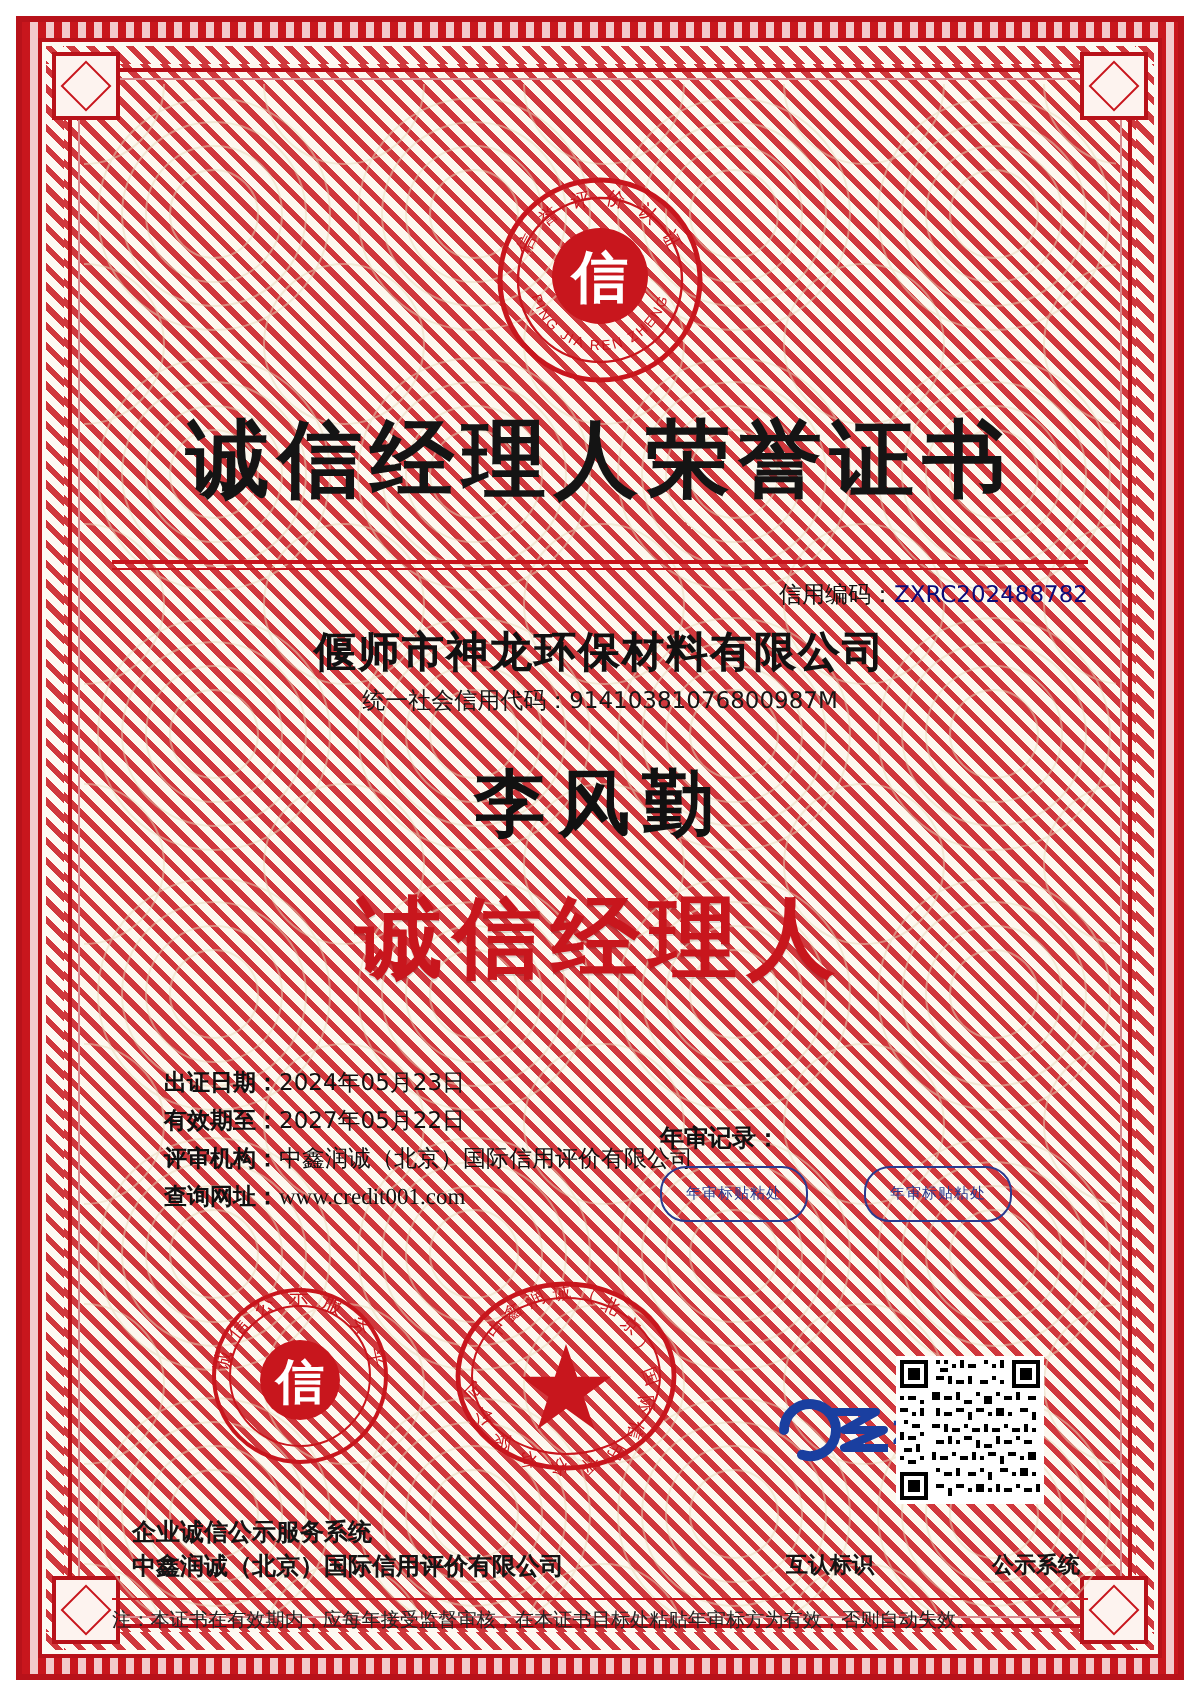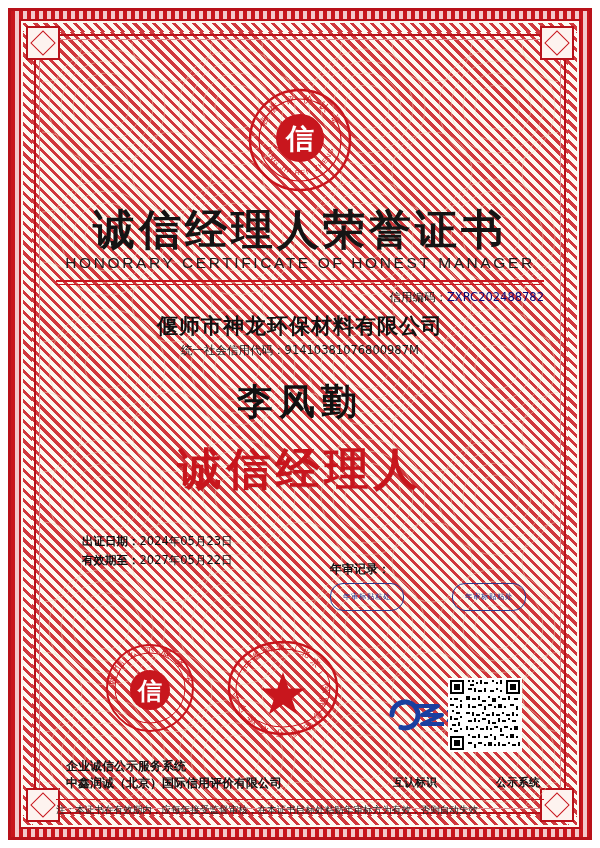--- a/index.html
+++ b/index.html
@@ -230,21 +230,21 @@
     font-size: 12px;
     font-weight: bold;
     color: #111;
     font-family: "DejaVu Sans", sans-serif;
   }
   .stickers {
     position: absolute;
     left: 288px;
     top: 541px;
     display: flex;
-    gap: 48px;
+    gap: 28px;
   }
   .sticker {
     width: 72px;
     height: 26px;
     border: 1px solid #2b3a8f;
     border-radius: 13px;
     color: #2b3a8f;
     font-size: 7.5px;
     letter-spacing: .5px;
     display: flex;
@@ -392,41 +392,46 @@
           </text>
           <text font-size="7" fill="#c8161d" font-family="'Liberation Sans',sans-serif" letter-spacing="1.2">
             <textPath href="#arcBot" startOffset="50%" text-anchor="middle">PING JIA REN ZHENG</textPath>
           </text>
           <circle cx="52" cy="50" r="24" fill="#c8161d"></circle>
           <text x="52" y="60" font-size="28" fill="#ffffff" text-anchor="middle" font-family="'DejaVu Sans',sans-serif" font-weight="bold">信</text>
         </svg>
       </div>
 
       <div class="title-zh">诚信经理人荣誉证书</div>
-      <div class="title-en">HONORARY CERTIFICATE OF HONEST MANAGER</div>
       <div class="rule"></div>
 
       <div class="credit-no">
         <span>信用编码：</span><span class="val">ZXRC202488782</span>
       </div>
 
       <div class="company">偃师市神龙环保材料有限公司</div>
       <div class="uscc">
         <span>统一社会信用代码：</span><span>91410381076800987M</span>
       </div>
 
       <div class="person">李风勤</div>
       <div class="honor">诚信经理人</div>
 
       <div class="details">
         <div class="row">
           <span class="lbl">出证日期：</span><span>2024年05月23日</span>
         </div>
         <div class="row">
           <span class="lbl">有效期至：</span><span>2027年05月22日</span>
+        </div>
+        <div class="row">
+          <span class="lbl">评审机构：</span><span>中鑫润诚（北京）国际信用评价有限公司</span>
+        </div>
+        <div class="row">
+          <span class="lbl">查询网址：</span><span class="site">www.credit001.com</span>
         </div>
       </div>
 
       <div class="annual">年审记录：</div>
       <div class="stickers">
         <div class="sticker">年审标贴粘处</div>
         <div class="sticker">年审标贴粘处</div>
       </div>
 
       <div class="seals">

